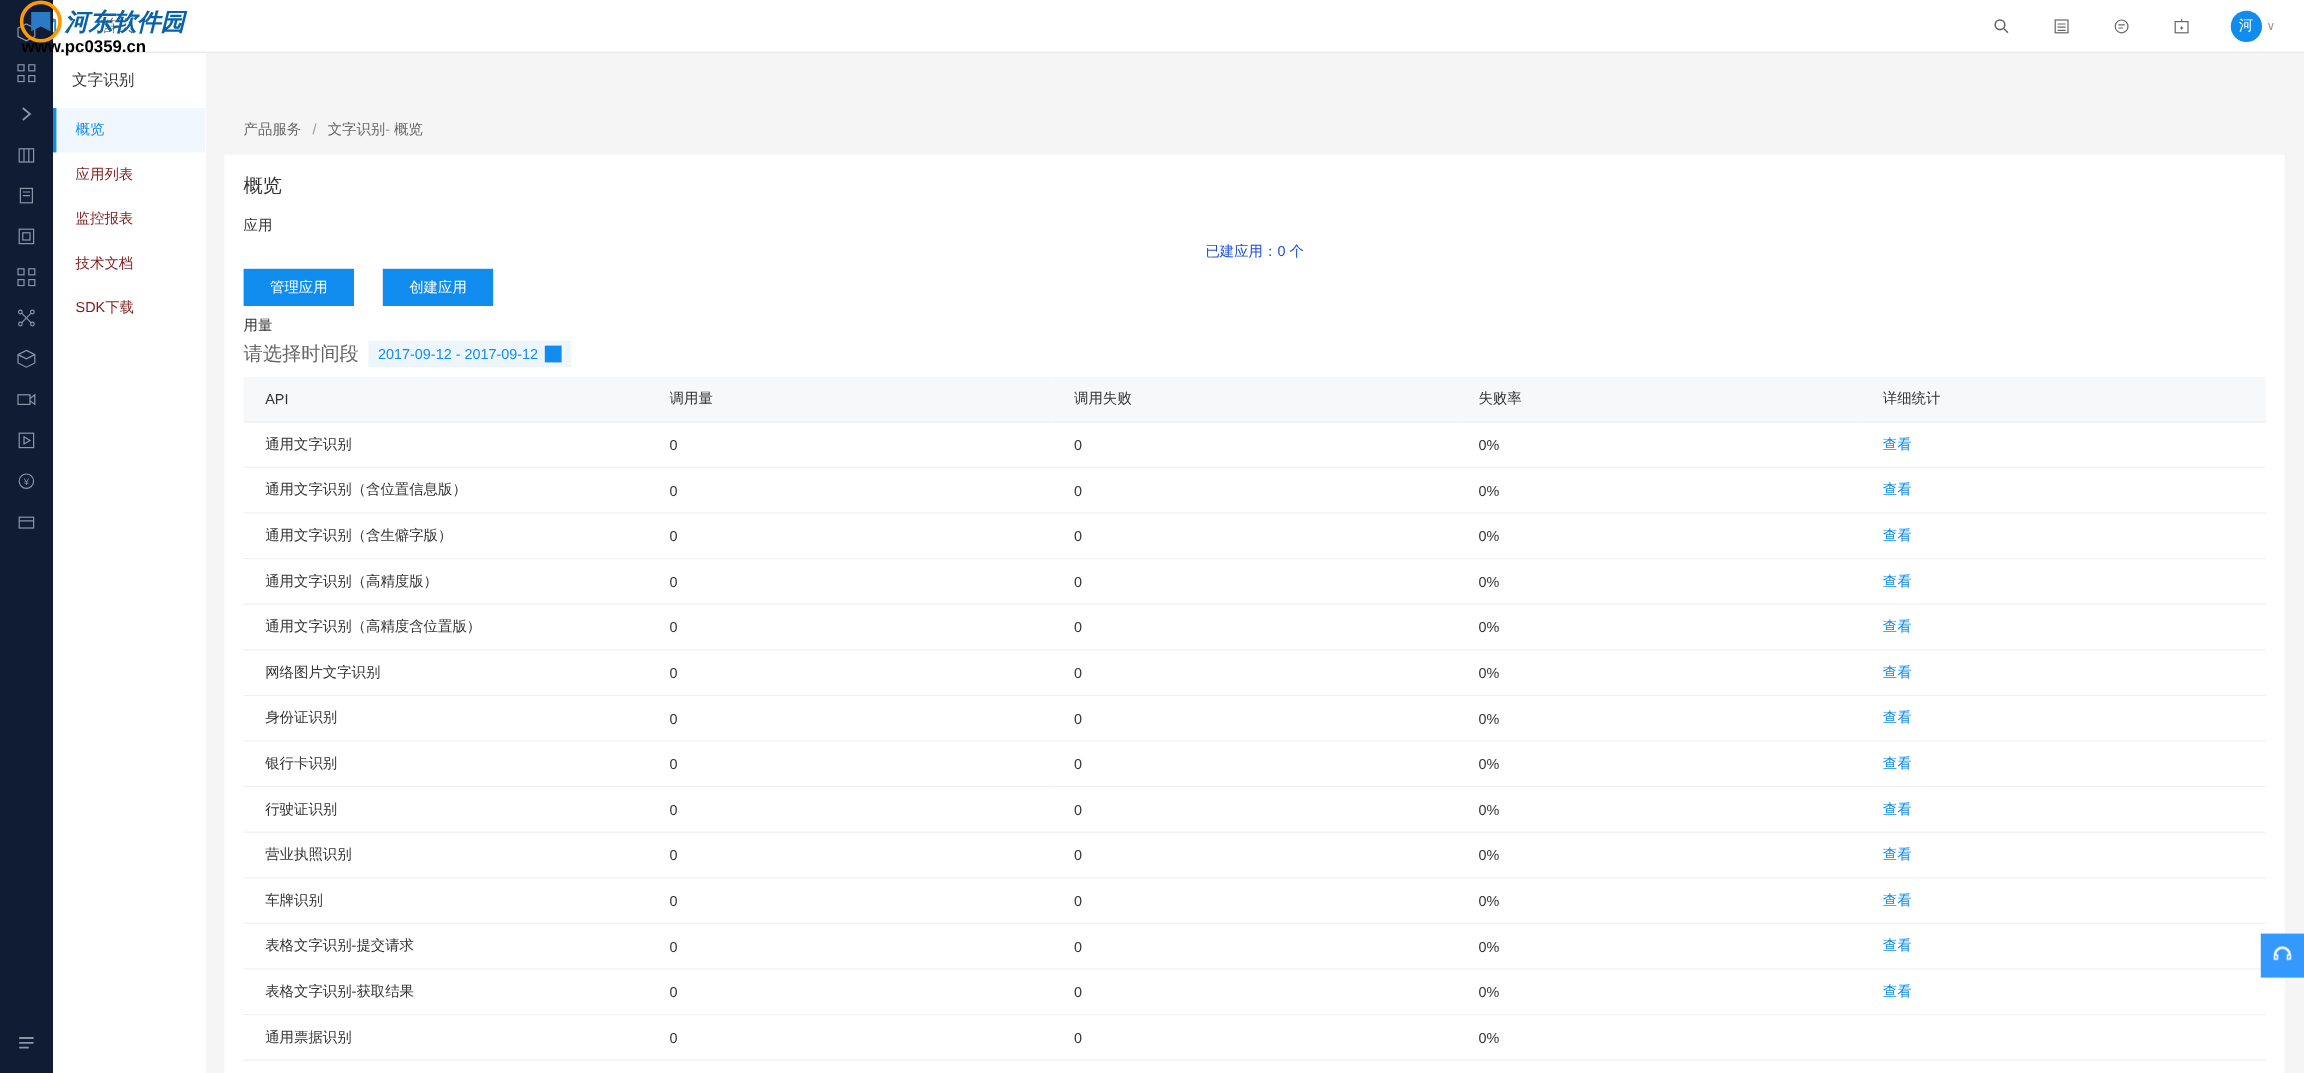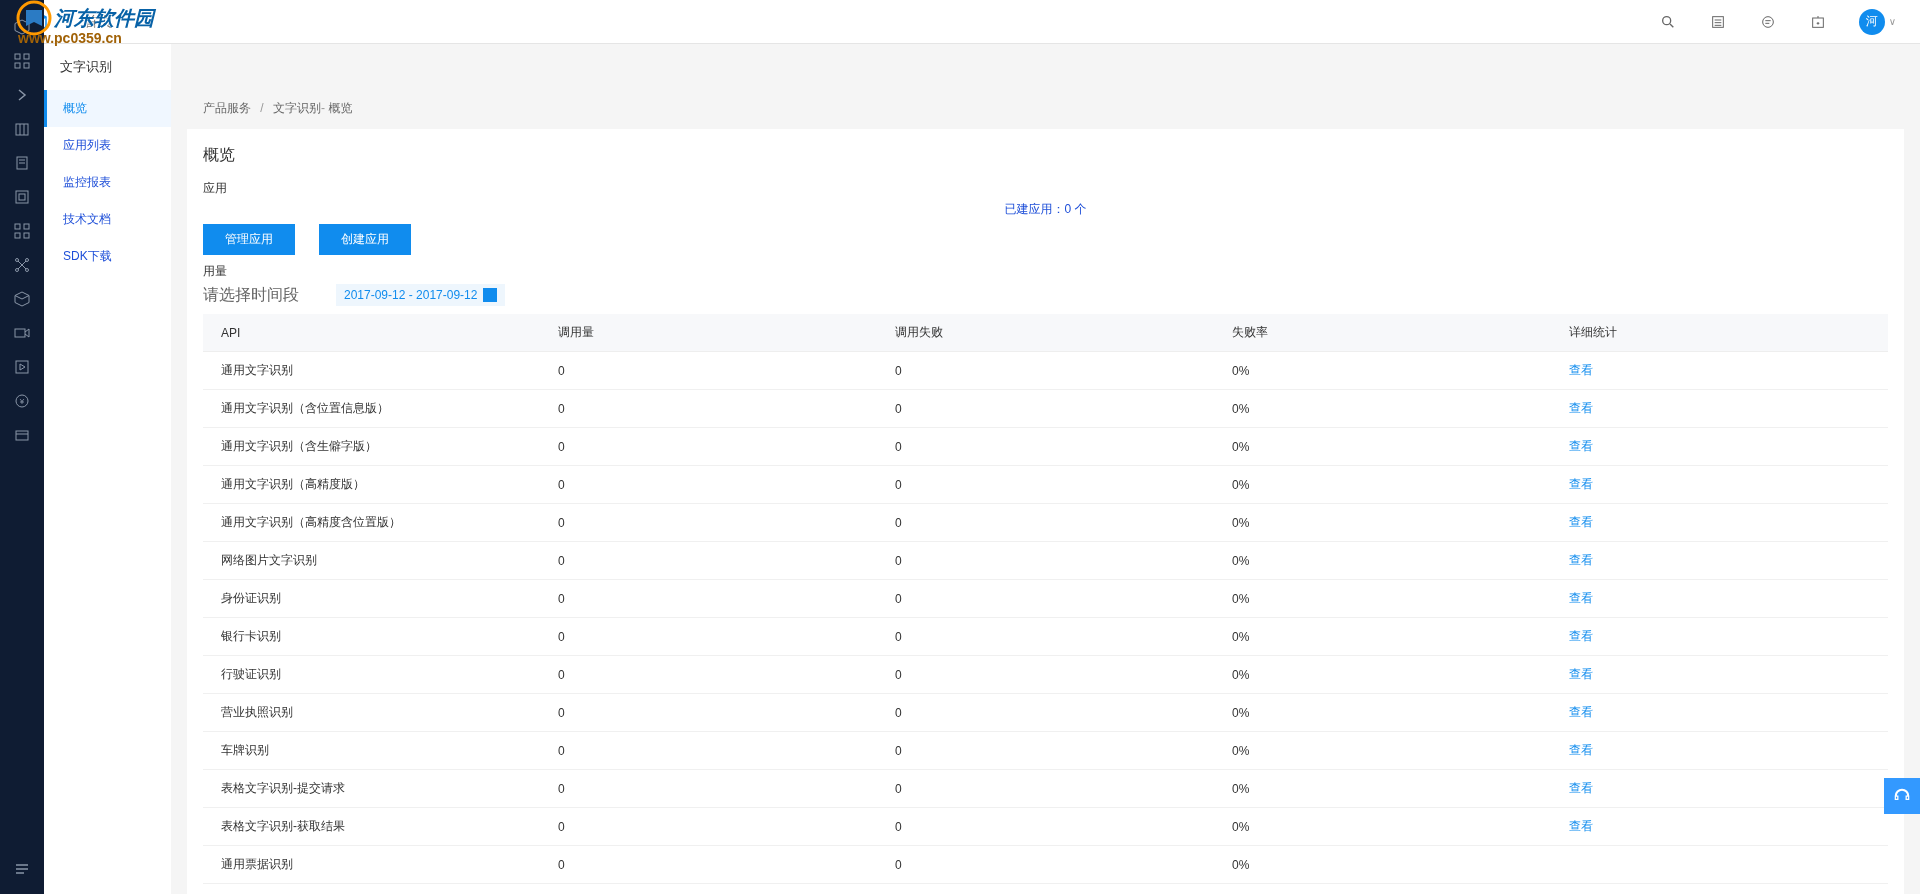--- a/index.html
+++ b/index.html
@@ -15,53 +15,53 @@
     .header-action-icon { width: 18px; height: 18px; cursor: pointer; color: #666; display: flex; align-items: center; justify-content: center; }
     .user-badge { width: 26px; height: 26px; border-radius: 50%; background: #108cee; color: #fff; display: flex; align-items: center; justify-content: center; font-size: 12px; cursor: pointer; }
     .user-dropdown { display: flex; align-items: center; gap: 4px; cursor: pointer; }
     .chevron-down { font-size: 10px; color: #999; }
 
     
     .watermark { position: absolute; top: 0; left: 16px; z-index: 1000; pointer-events: none; }
     .wm-row1 { display: flex; align-items: center; gap: 2px; }
     .wm-logo { width: 36px; height: 36px; }
     .wm-text1 { font-size: 20px; font-weight: bold; color: #0862a7; font-style: italic; text-shadow: 1px 1px 0 #fff; }
-    .wm-text2 { font-size: 14px; color: #a16207; font-weight: bold; margin-top: -6px; display: block; margin-left: 2px; }
+    .wm-text2 { font-size: 14px; color: #000000; font-weight: bold; margin-top: -6px; display: block; margin-left: 2px; }
 
     
     .left-rail { position: fixed; top: 0; left: 0; bottom: 0; width: 44px; background: #0f1c33; display: flex; flex-direction: column; padding-top: 10px; z-index: 100; }
     .rail-item { height: 34px; display: flex; align-items: center; justify-content: center; cursor: pointer; color: #8a96a8; }
     .rail-item.expand { position: absolute; bottom: 8px; left: 0; right: 0; }
     .rail-icon { width: 16px; height: 16px; }
 
     
     .secondary-sidebar { position: fixed; top: 44px; left: 44px; bottom: 0; width: 127px; background: #fff; }
     .sidebar-title { padding: 14px 16px; font-size: 13px; color: #333; }
-    .sidebar-item { padding: 10px 16px; font-size: 12px; color: #1d4ed8; cursor: pointer; border-left: 3px solid transparent; }
+    .sidebar-item { padding: 10px 16px; font-size: 12px; color: #7f1d1d; cursor: pointer; border-left: 3px solid transparent; }
     .sidebar-item.active { color: #108cee; border-left-color: #108cee; background: #f0f7ff; }
 
     
     .main { margin-left: 171px; margin-top: 44px; padding: 12px 16px 16px 16px; }
     .breadcrumb { font-size: 12px; color: #666; margin-bottom: 12px; padding-left: 16px; }
     .breadcrumb span { color: #666; }
     .breadcrumb .sep { margin: 0 6px; color: #999; }
     .breadcrumb .current { color: #999; }
 
     .page-card { background: #fff; padding: 16px; }
     .page-title { font-size: 16px; color: #333; margin-bottom: 14px; }
 
     .section-title { font-size: 12px; color: #333; margin-top: 6px; margin-bottom: 4px; }
     .section-sub { font-size: 12px; color: #1d4ed8; margin-bottom: 6px; text-align: center; }
 
     .btn-row { display: flex; gap: 24px; margin-bottom: 8px; }
     .btn { padding: 7px 22px; font-size: 12px; background: #108cee; color: #fff; border: none; cursor: pointer; }
 
     .date-row { display: flex; align-items: center; gap: 8px; margin-bottom: 8px; }
     .date-label { font-size: 16px; color: #666; }
-    .date-picker { display: inline-flex; align-items: center; gap: 6px; background: #eef6fd; padding: 4px 8px; color: #108cee; font-size: 12px; cursor: pointer; margin-left: 29px; }
+    .date-picker { display: inline-flex; align-items: center; gap: 6px; background: #eef6fd; padding: 4px 8px; color: #108cee; font-size: 12px; cursor: pointer; }
     .calendar-icon { width: 14px; height: 14px; background: #108cee; display: inline-block; }
 
     
     .tbl { width: 100%; border-collapse: collapse; }
     .tbl thead th { background: #f7f8fa; text-align: left; padding: 10px 18px; font-size: 12px; font-weight: normal; color: #333; border-bottom: 1px solid #eee; }
     .tbl tbody td { padding: 10px 18px; font-size: 12px; color: #333; border-bottom: 1px solid #f0f0f0; }
     .tbl tbody td .link { color: #108cee; cursor: pointer; }
 
     .col-api { width: 18%; }
     .col-call { width: 18%; }

